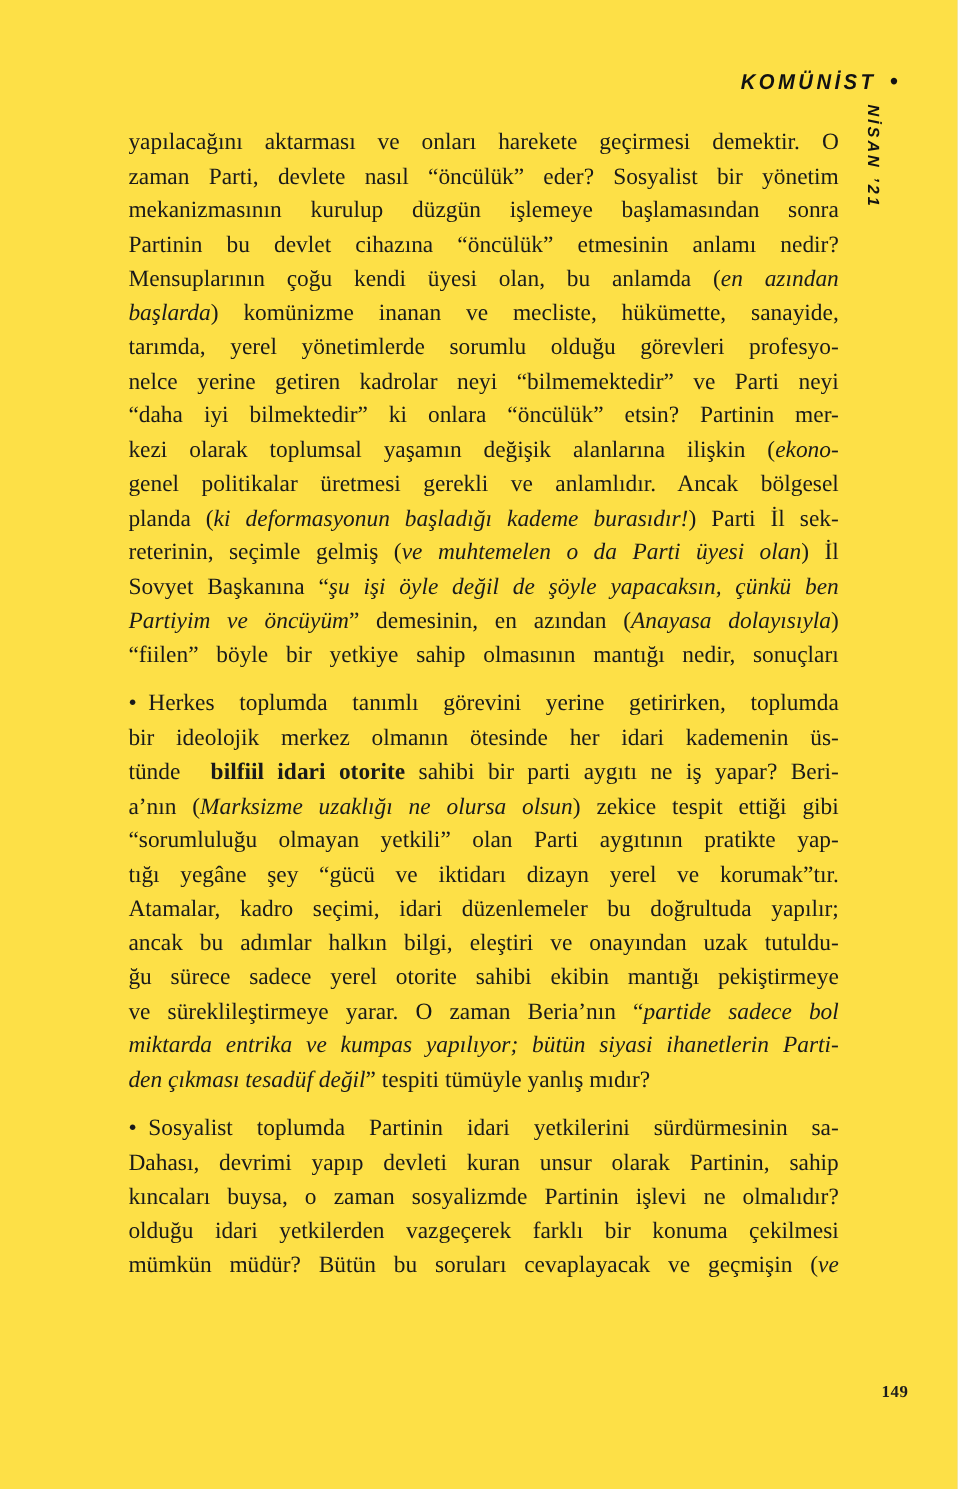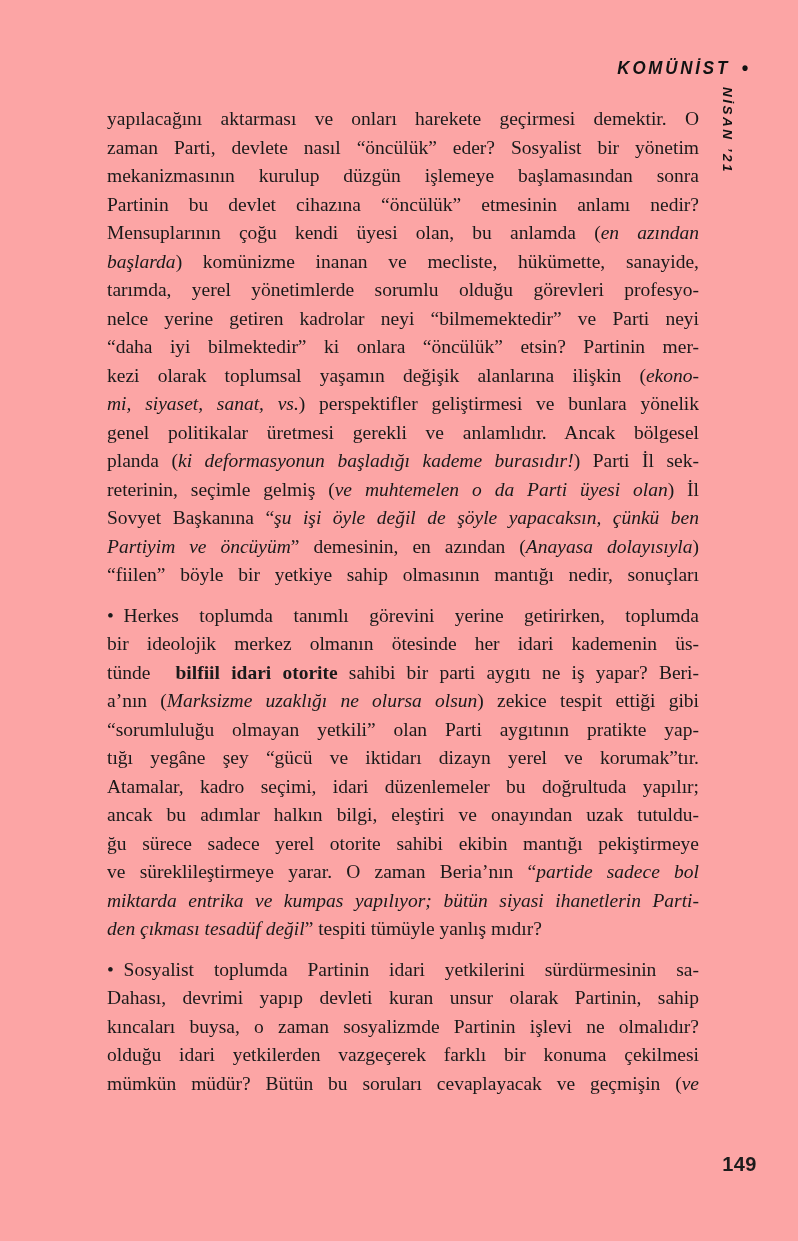--- a/index.html
+++ b/index.html
@@ -1,20 +1,20 @@
 <!DOCTYPE html>
 <html><head>
 <meta charset="utf-8">
 <style>
   html, body { margin: 0; padding: 0; background: #e8e8e8; }
   .page {
     position: relative;
     width: 798px;
     height: 1241px;
-    background: #fca5a5;
+    background: #fde047;
     color: #161616;
     overflow: hidden;
     font-family: "Liberation Serif", "DejaVu Serif", serif;
   }
   
   .journal-header {
     position: absolute;
     top: 58px;
     right: 50px;
     display: flex;
@@ -70,23 +70,23 @@
   .line.last {
     text-align-last: left;
   }
   .it { font-style: italic; }
   .bd { font-weight: 700; padding-left: 14px; }
   
   .page-number {
     position: absolute;
     right: 41px;
     top: 1153px;
-    font-family: Liberation Sans, sans-serif;
+    font-family: Liberation Serif, serif;
     font-weight: 700;
-    font-size: 20px;
+    font-size: 14px;
     letter-spacing: 0.5px;
     color: #1c1c1c;
   }
 </style>
 </head>
 <body>
 
 <div class="page">
 
   <div class="journal-header">
@@ -101,21 +101,20 @@
         <div class="line"><span>yapılacağını aktarması ve onları harekete geçirmesi demektir. O</span></div>
         <div class="line"><span>zaman Parti, devlete nasıl “öncülük” eder? Sosyalist bir yönetim</span></div>
         <div class="line"><span>mekanizmasının kurulup düzgün işlemeye başlamasından sonra</span></div>
         <div class="line"><span>Partinin bu devlet cihazına “öncülük” etmesinin anlamı nedir?</span></div>
         <div class="line"><span>Mensuplarının çoğu kendi üyesi olan, bu anlamda (</span><span class="it">en azından</span></div>
         <div class="line"><span class="it">başlarda</span><span>) komünizme inanan ve mecliste, hükümette, sanayide,</span></div>
         <div class="line"><span>tarımda, yerel yönetimlerde sorumlu olduğu görevleri profesyo-</span></div>
         <div class="line"><span>nelce yerine getiren kadrolar neyi “bilmemektedir” ve Parti neyi</span></div>
         <div class="line"><span>“daha iyi bilmektedir” ki onlara “öncülük” etsin? Partinin mer-</span></div>
         <div class="line"><span>kezi olarak toplumsal yaşamın değişik alanlarına ilişkin (</span><span class="it">ekono-</span></div>
-        <div class="line"><span class="it">mi, siyaset, sanat, vs.</span><span>) perspektifler geliştirmesi ve bunlara yönelik</span></div>
         <div class="line"><span>genel politikalar üretmesi gerekli ve anlamlıdır. Ancak bölgesel</span></div>
         <div class="line"><span>planda (</span><span class="it">ki deformasyonun başladığı kademe burasıdır!</span><span>) Parti İl sek-</span></div>
         <div class="line"><span>reterinin, seçimle gelmiş (</span><span class="it">ve muhtemelen o da Parti üyesi olan</span><span>) İl</span></div>
         <div class="line"><span>Sovyet Başkanına “</span><span class="it">şu işi öyle değil de şöyle yapacaksın, çünkü ben</span></div>
         <div class="line"><span class="it">Partiyim ve öncüyüm</span><span>” demesinin, en azından (</span><span class="it">Anayasa dolayısıyla</span><span>)</span></div>
         <div class="line"><span>“fiilen” böyle bir yetkiye sahip olmasının mantığı nedir, sonuçları</span></div>
       </div>
       <div class="para">
         <div class="line"><span>• Herkes toplumda tanımlı görevini yerine getirirken, toplumda</span></div>
         <div class="line"><span>bir ideolojik merkez olmanın ötesinde her idari kademenin üs-</span></div>

